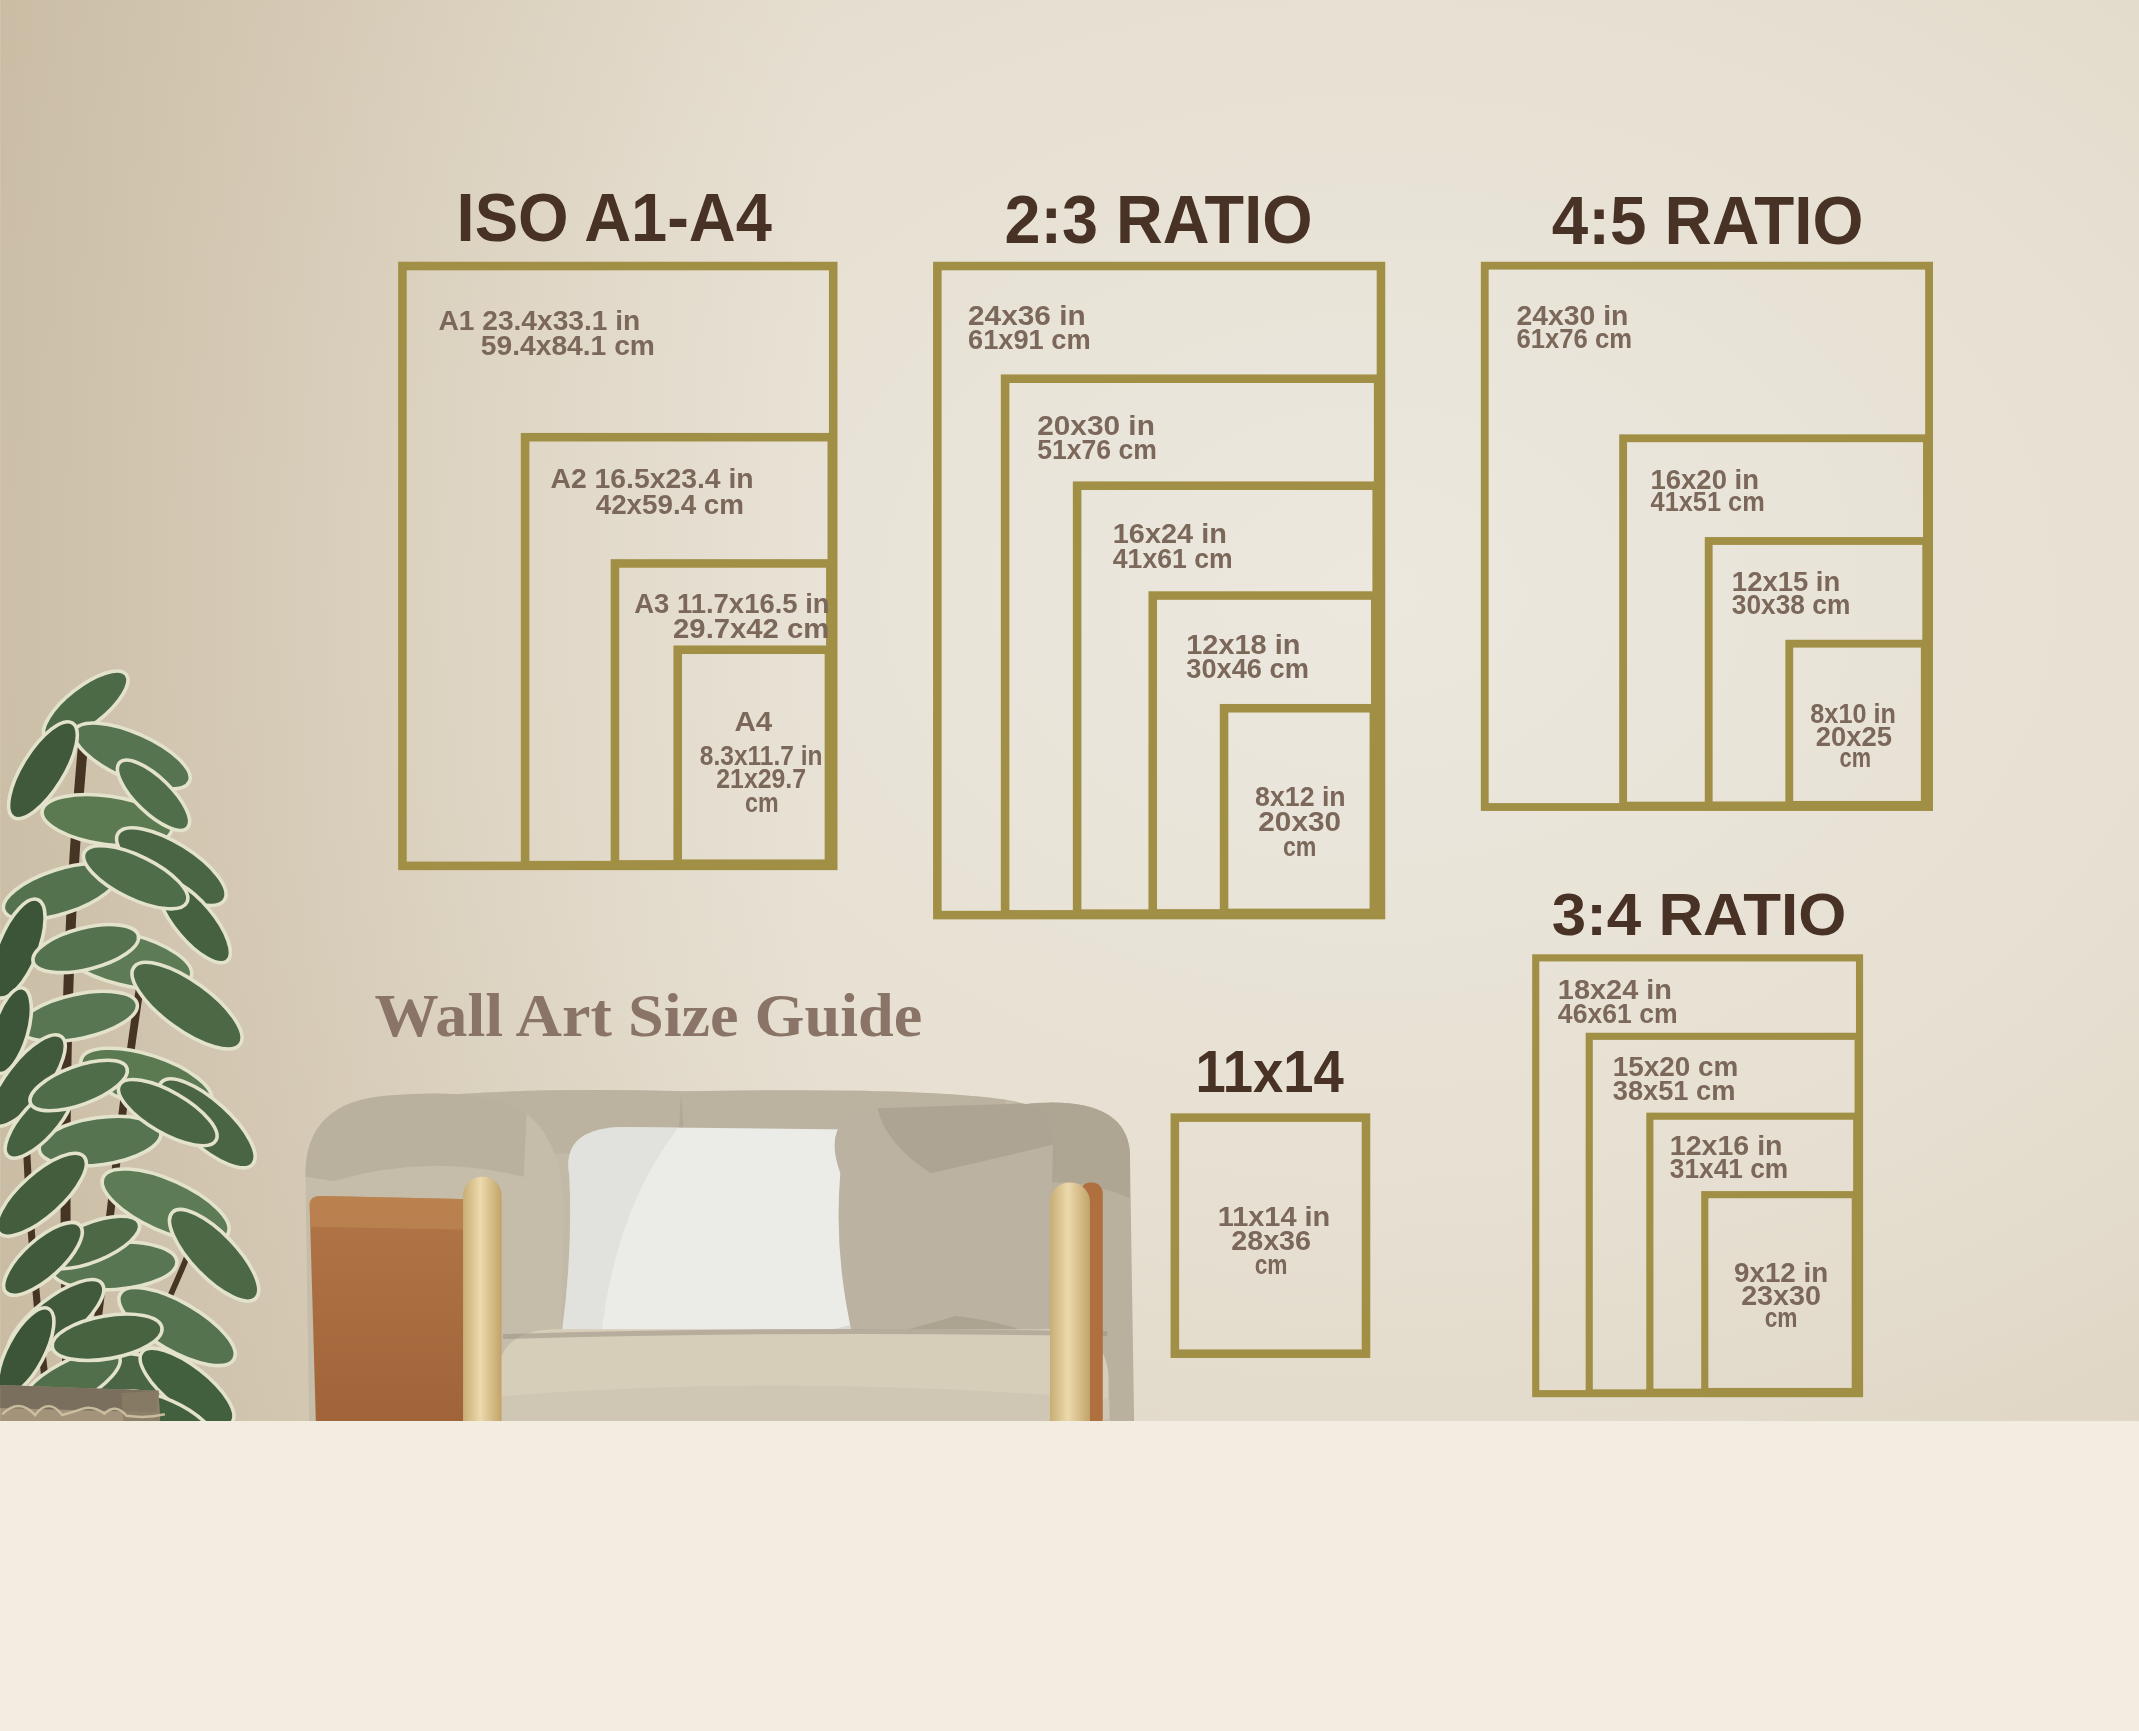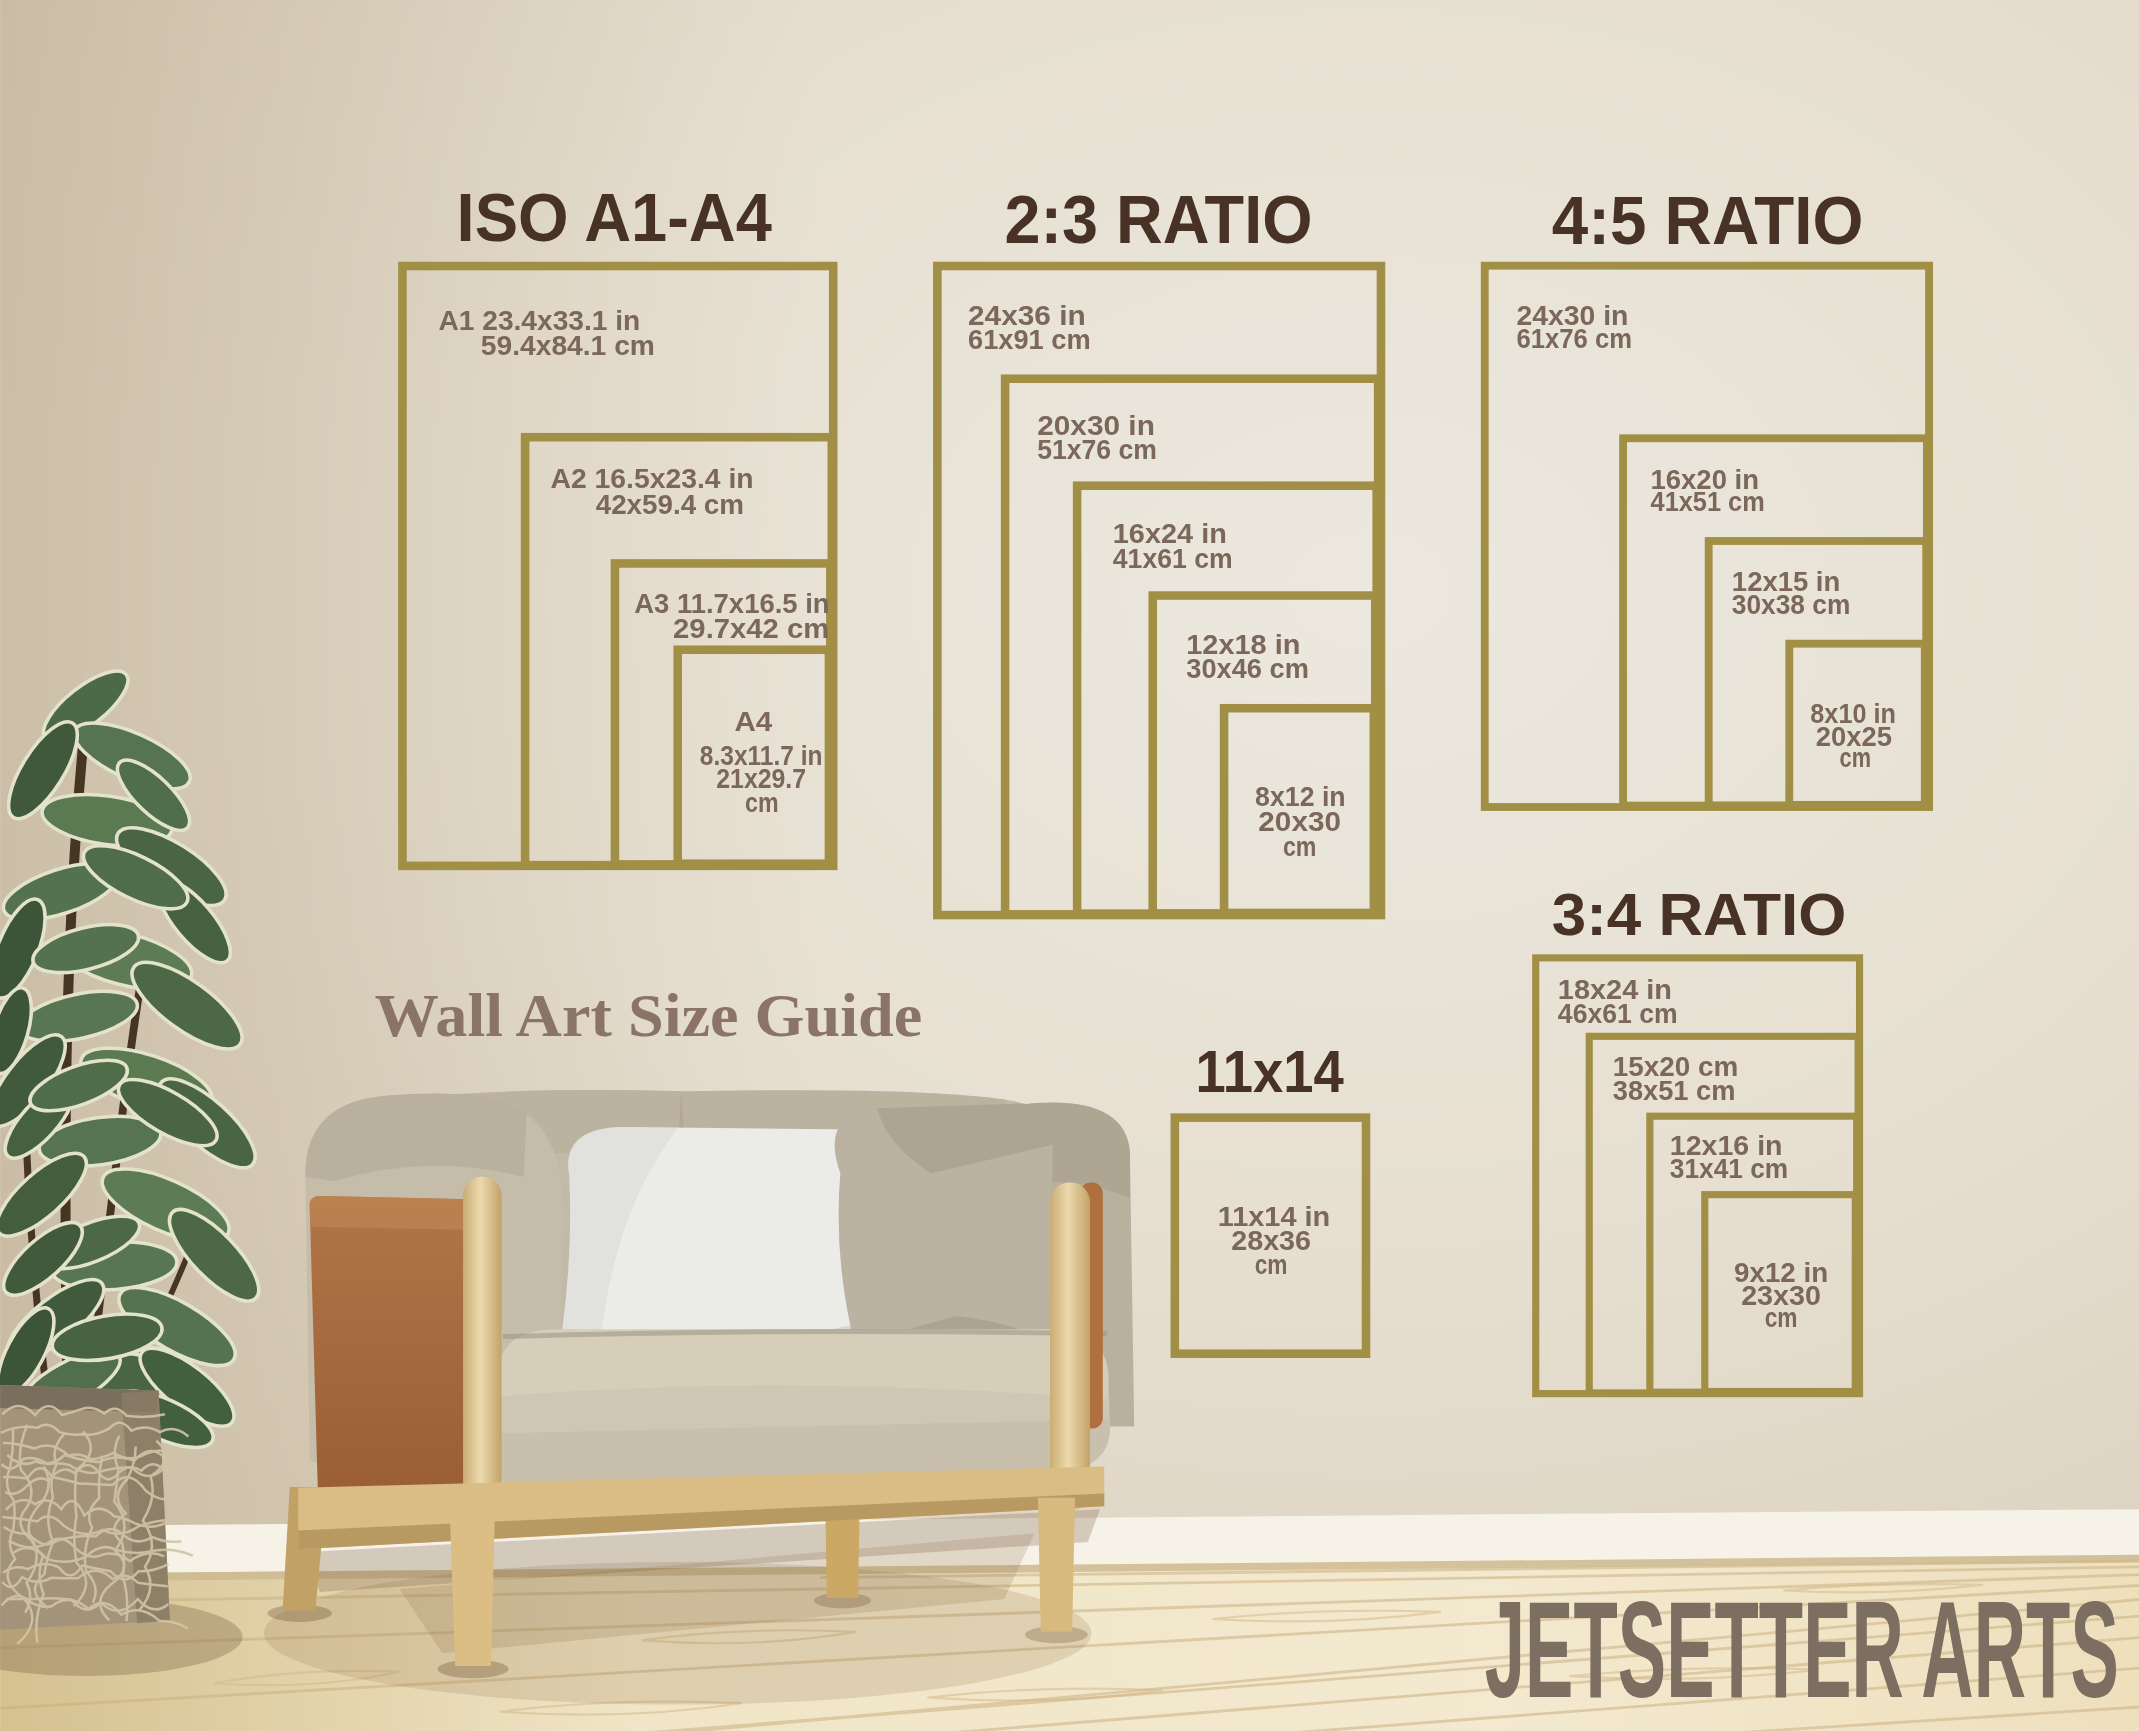--- a/index.html
+++ b/index.html
@@ -1,16 +1,16 @@
 <!DOCTYPE html>
 <html style="font-size:11.4px"><head>
 <meta charset="utf-8">
 <style>
   html,body{margin:0;padding:0;background:#f2ece1;}
-  #stage{position:relative;width:2140px;height:1731px;overflow:hidden;font-family:"Liberation Sans",sans-serif;}
+  #stage{position:relative;width:2140px;height:1421px;overflow:hidden;font-family:"Liberation Sans",sans-serif;}
   svg{display:block;}
 </style>
 </head>
 <body>
 <div id="stage">
 <svg width="2140" height="1731" viewBox="0 0 3000 2427">
 <defs>
   <radialGradient id="wallg" cx="0.64" cy="0.38" r="0.85">
     <stop offset="0" stop-color="#ece8df"></stop>
     <stop offset="0.5" stop-color="#e6dfd1"></stop>

